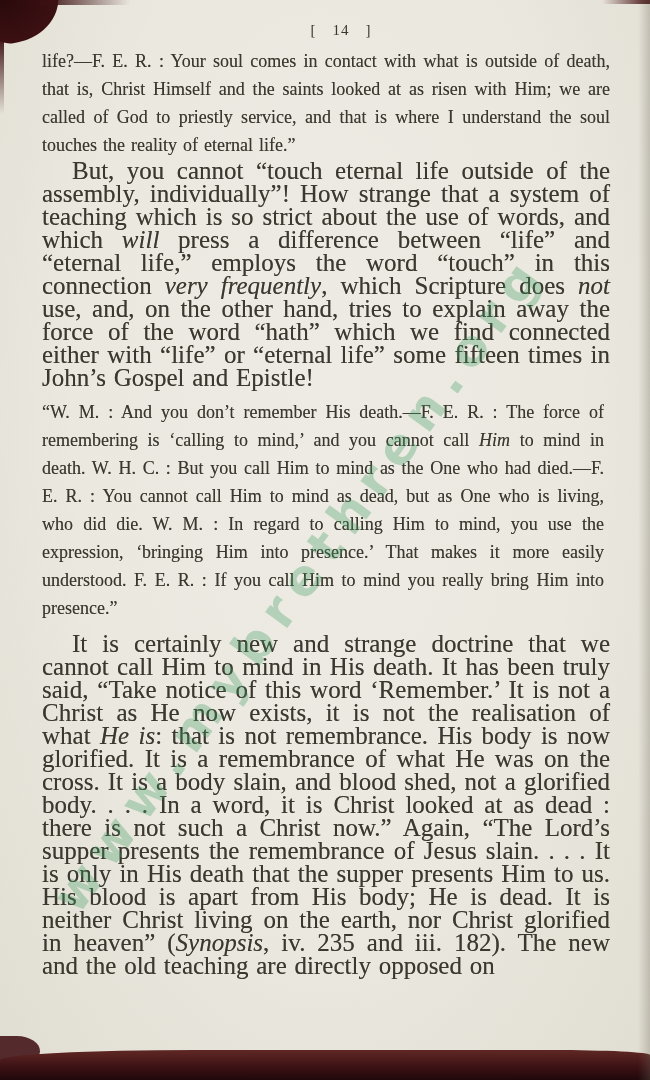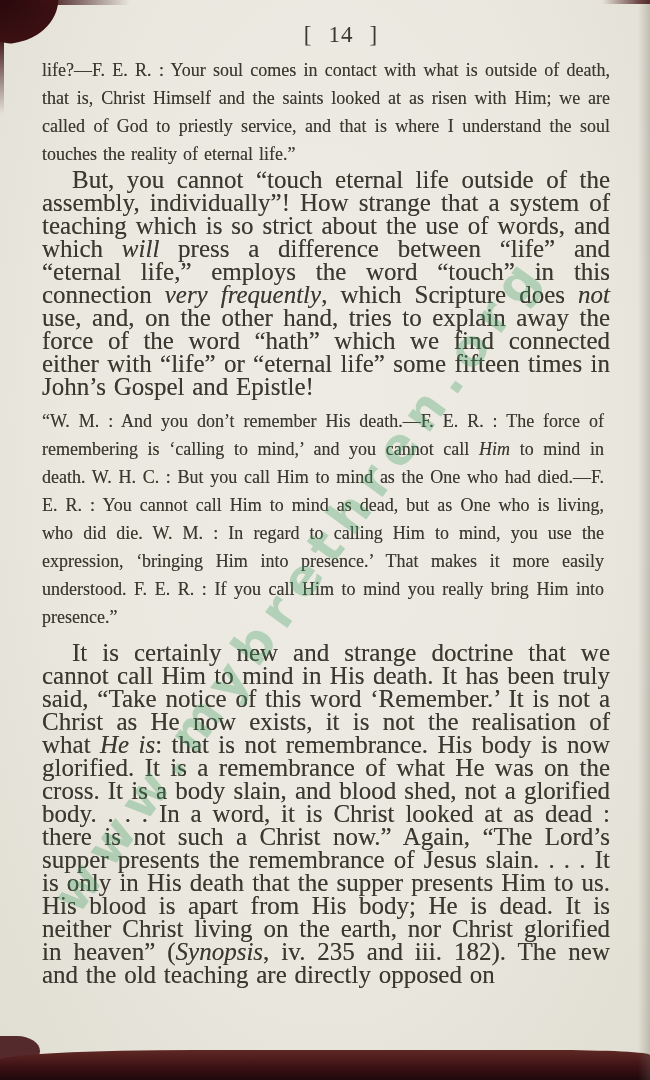--- a/index.html
+++ b/index.html
@@ -18,21 +18,21 @@
     position:relative;
     width:650px;height:1080px;
     overflow:hidden;
     color:var(--ink);
     background:radial-gradient(ellipse at 50% 38%, #edebe3 0%, var(--paper) 55%, #e0ddd2 100%);
   }
   
   .page-header{
     margin-top:22px;
     text-align:center;
-    font-size:23px;
+    font-size:15px;
     letter-spacing:1px;
     padding-left:32px;
   }
   .page-header .bracket{display:inline-block;}
   .page-header .pagenum{display:inline-block;margin:0 16px;}
   
   .text-block{
     margin:8px 40px 0 42px;
   }
   p{

